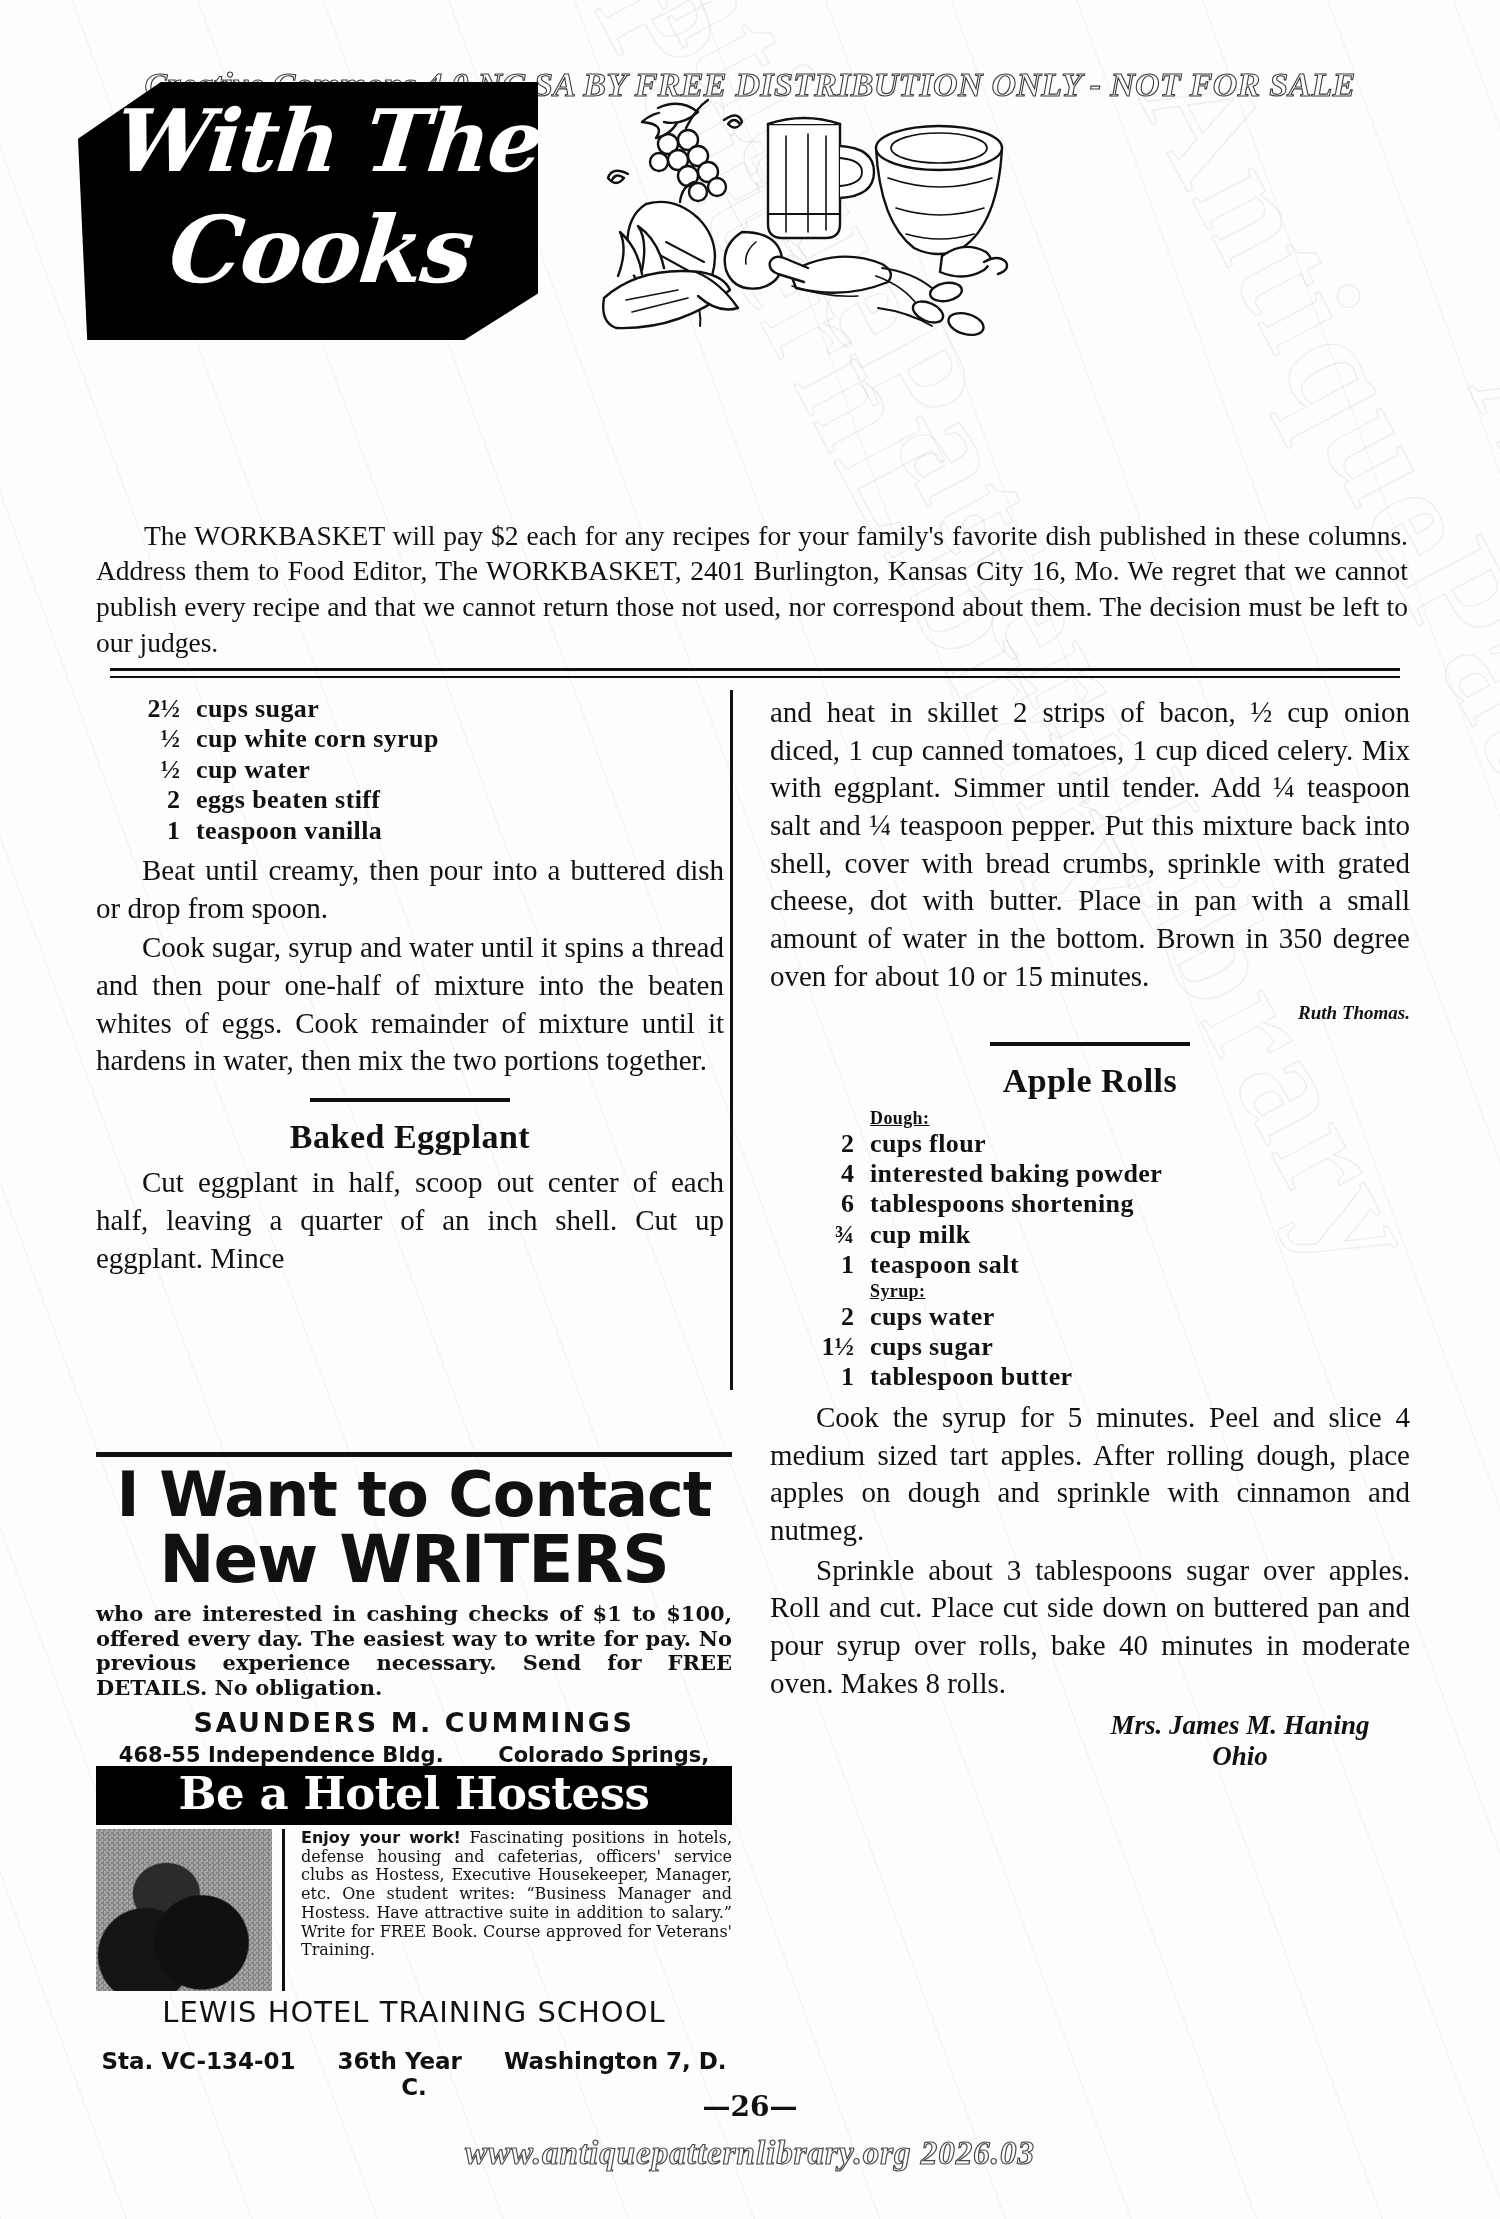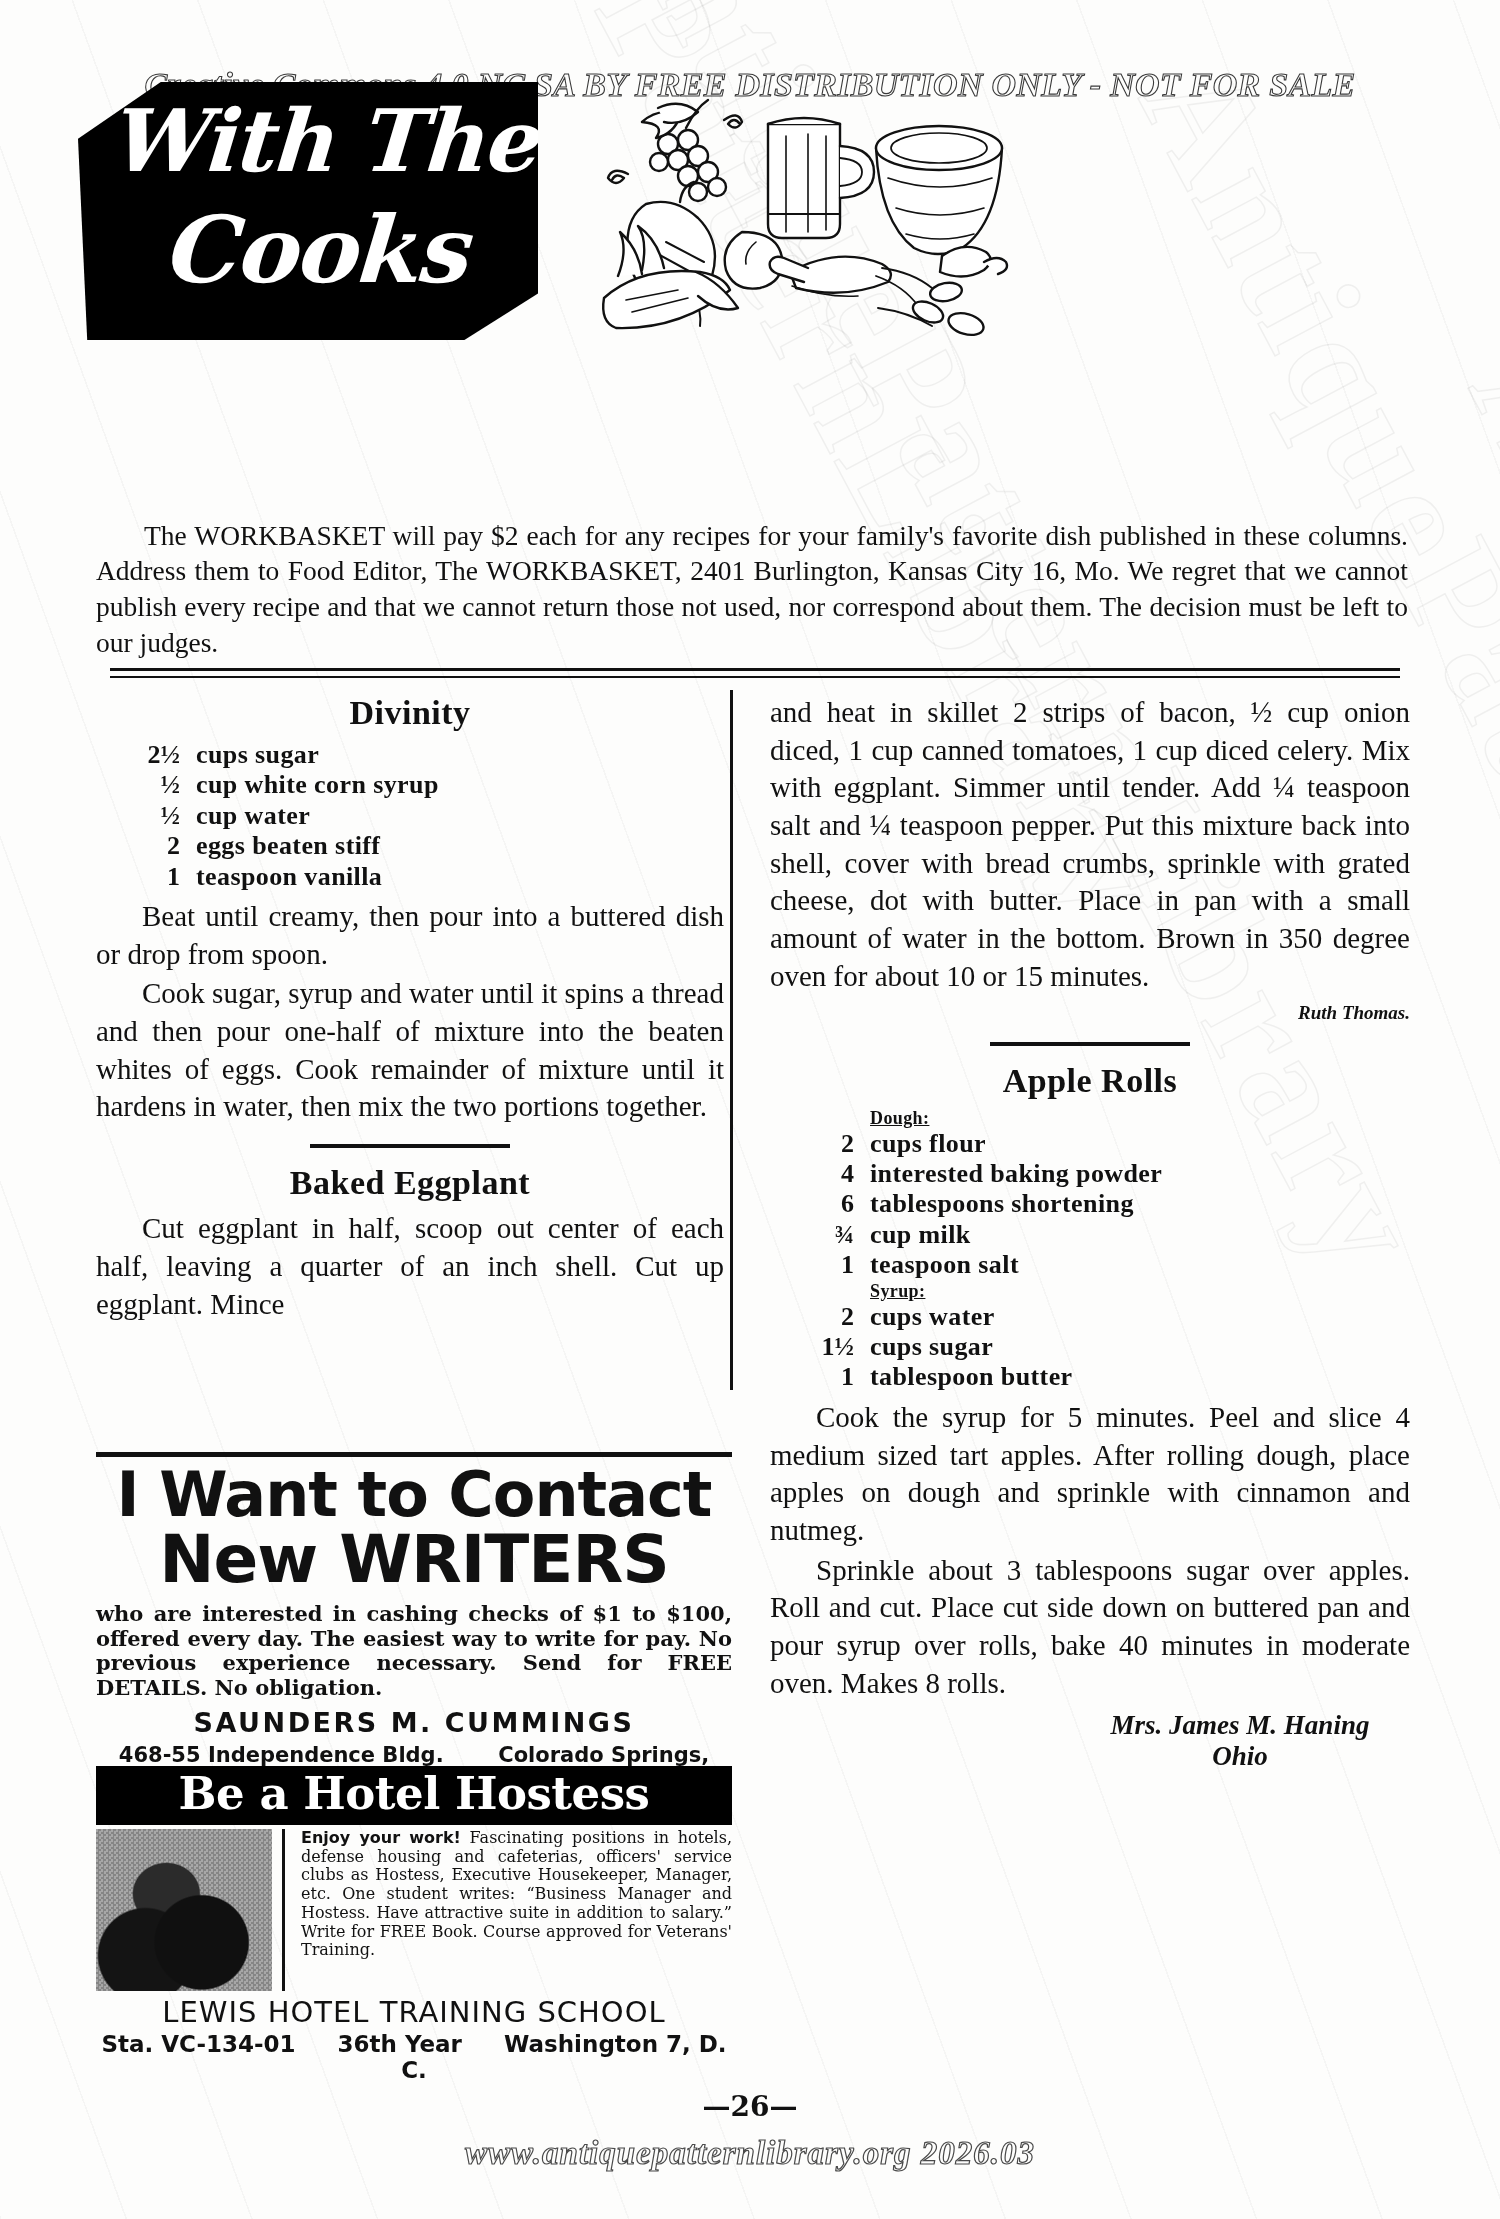--- a/index.html
+++ b/index.html
@@ -152,21 +152,21 @@
     font-size:16px;line-height:1.17;text-align:justify;color:#111;
     border-left:3px solid #111;padding-left:16px;
   }
   .hh-text b{font-family:"DejaVu Sans", sans-serif;font-weight:700;}
   .hh-school{
     font-family:"DejaVu Sans", sans-serif;font-weight:400;
     font-size:29px;letter-spacing:1px;text-align:center;margin-top:4px;color:#111;
   }
   .hh-sta{
     font-family:"DejaVu Sans", sans-serif;font-weight:700;
-    font-size:23px;text-align:center;margin-top:2px;color:#111;
+    font-size:23px;text-align:center;margin-top:19px;color:#111;
   }
   .hh-sta .gap{display:inline-block;width:26px;}
 
   
   .page-num{
     position:absolute;left:0;right:0;top:2090px;text-align:center;
     font-family:"DejaVu Serif", serif;font-weight:700;font-size:28px;color:#111;
   }
   .footer-url{
     position:absolute;left:0;right:0;top:2135px;text-align:center;
@@ -261,21 +261,20 @@
   </div>
 
   <p class="intro">The WORKBASKET will pay $2 each for any recipes for your family's favorite dish published in these columns.  Address them to Food Editor, The WORKBASKET, 2401 Burlington, Kansas City 16, Mo.  We regret that we cannot publish every recipe and that we cannot return those not used, nor correspond about them.  The decision must be left to our judges.</p>
 
   <div class="rule-dbl one"></div>
   <div class="rule-dbl two"></div>
   <div class="col-rule"></div>
 
   <div class="col col-left">
 
-    <h2 class="recipe-title">Divinity</h2>
 
     <ul class="ingredients">
       <li class="ing-row">
         <span class="ing-amt">2½</span>
         <span class="ing-txt">cups  sugar</span>
       </li>
       <li class="ing-row">
         <span class="ing-amt">½</span>
         <span class="ing-txt">cup  white  corn  syrup</span>
       </li>

